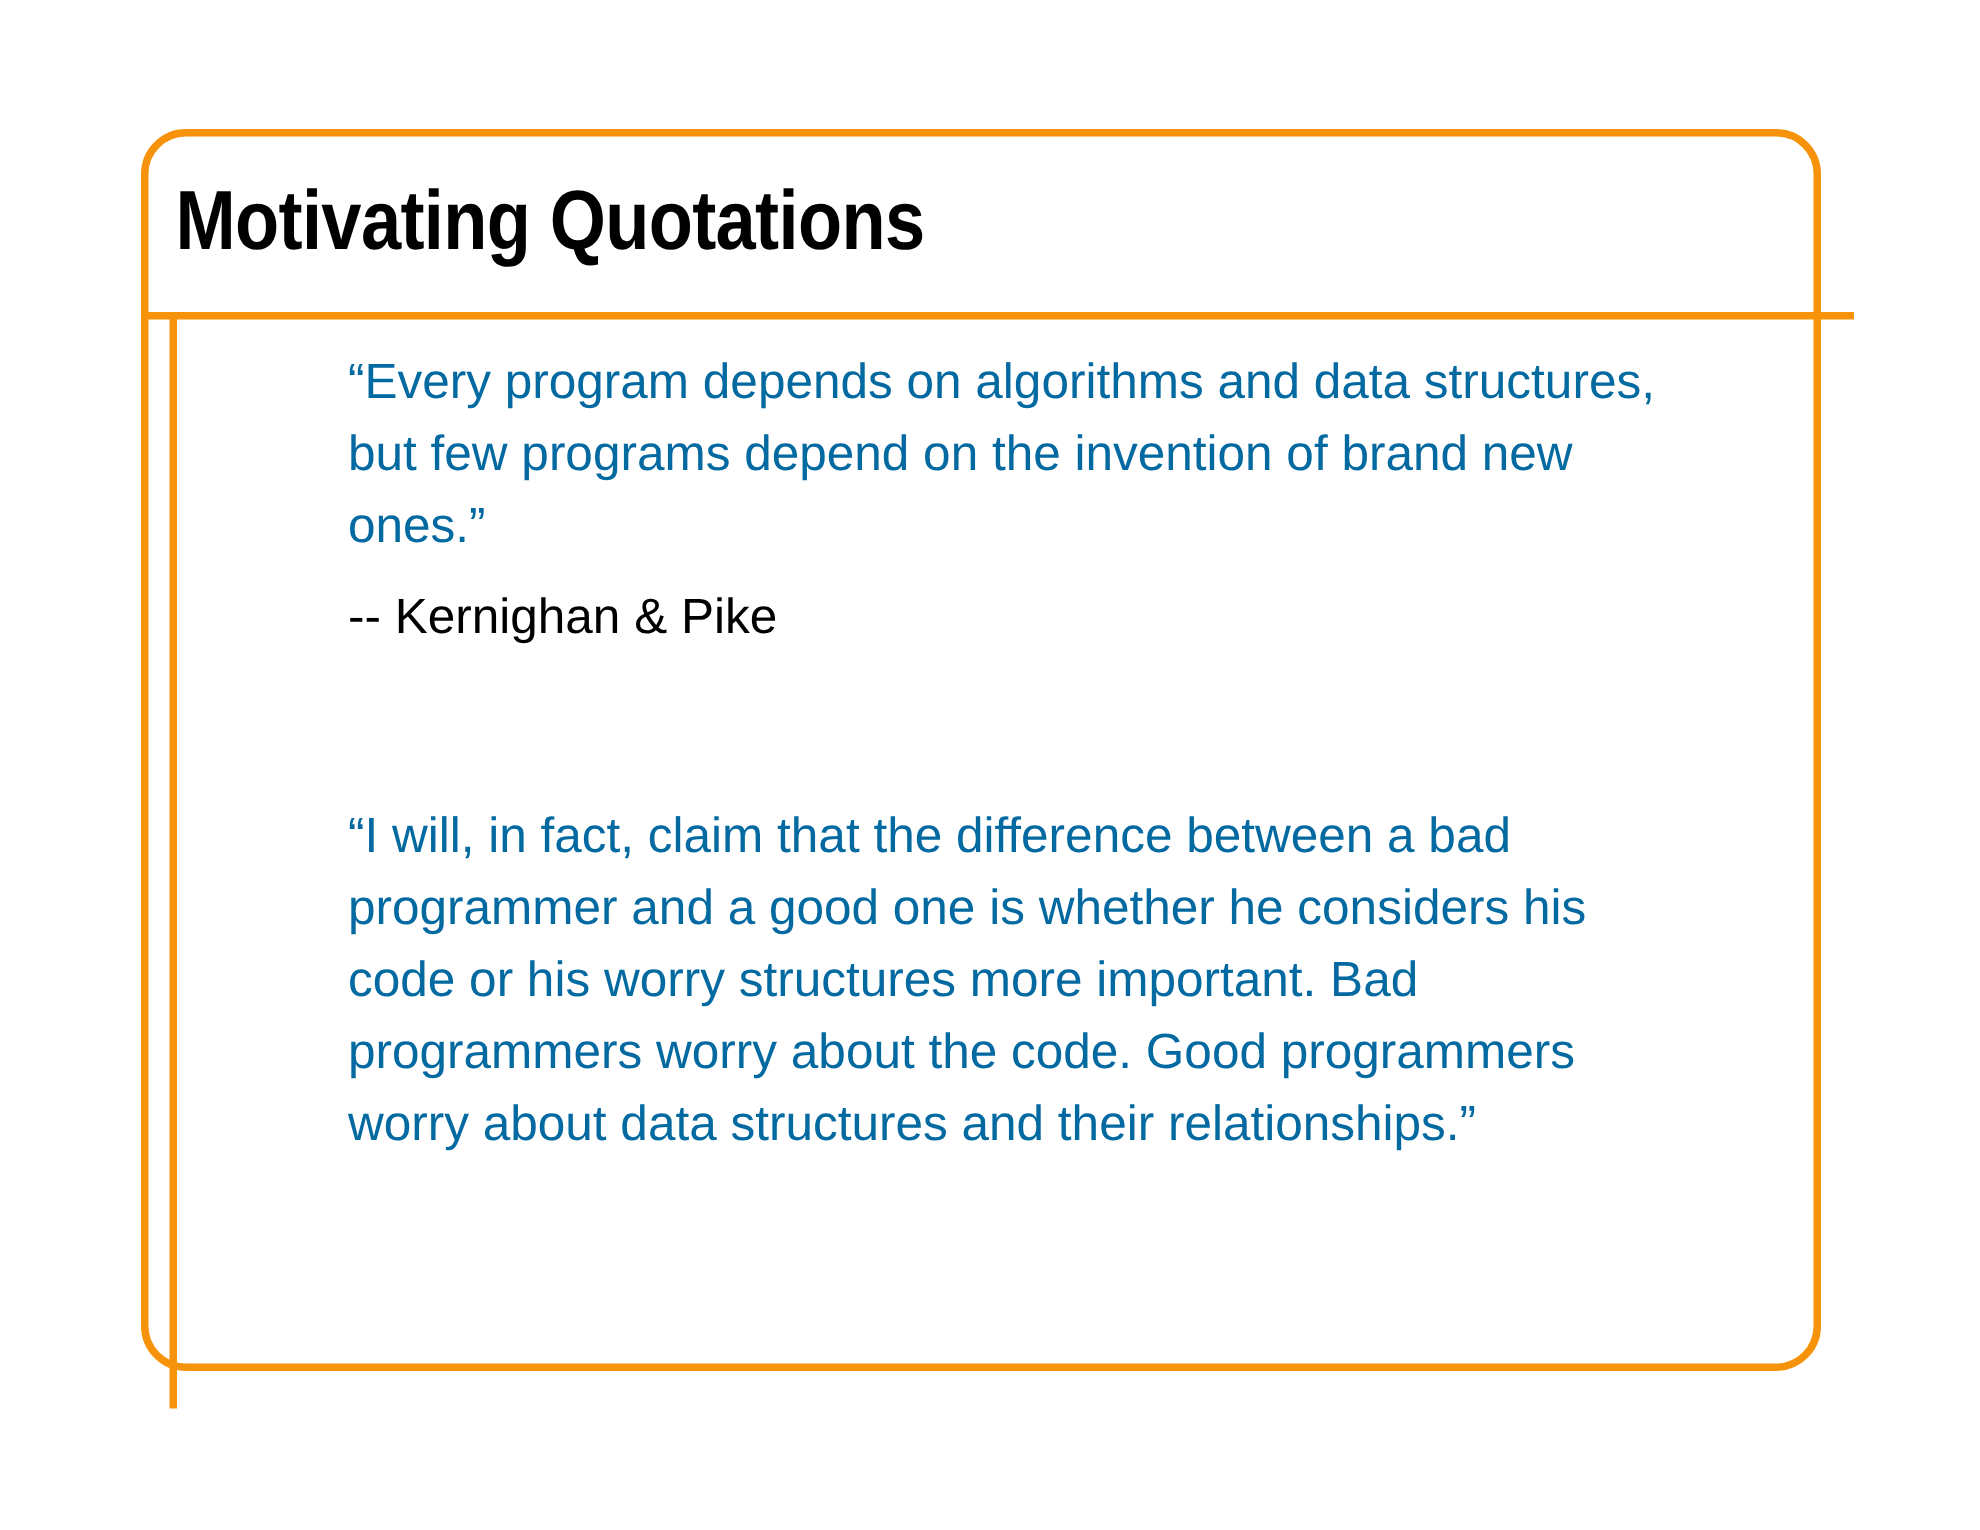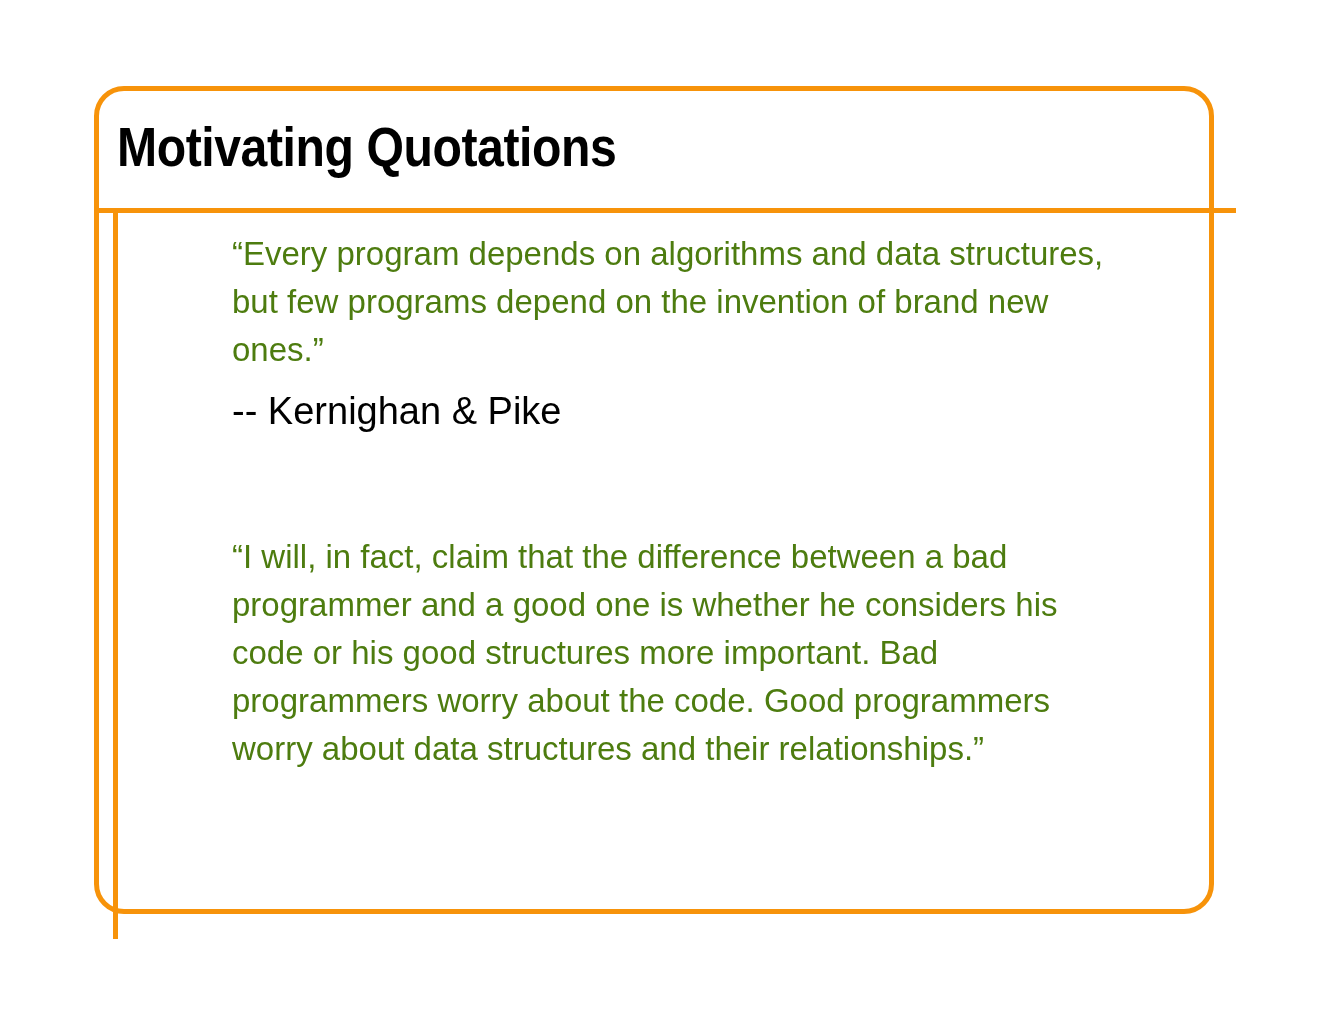--- a/index.html
+++ b/index.html
@@ -75,31 +75,31 @@
 
   
   .content {
     position: absolute;
     left: 232px;
     top: 230px;
     width: 900px;
   }
 
   .quote {
-    color: #4d7c0f;
+    color: #0369a1;
     font-size: 33px;
     line-height: 48px;
     margin: 0;
     white-space: pre-wrap;
   }
   .quote .em { }
 
   .attribution {
     color: #000000;
-    font-size: 38px;
+    font-size: 33px;
     line-height: 48px;
     margin: 0;
     white-space: pre-wrap;
   }
   .gap-between-blocks { height: 98px; }
   .gap-before-attr { height: 13px; }
 </style>
 </head>
 <body>
 
@@ -115,18 +115,18 @@
 
     <div>
       <p class="quote">“Every program depends on algorithms and data structures, but few programs depend on the invention of brand new ones.”</p>
       <div class="gap-before-attr"></div>
       <p class="attribution">-- Kernighan &amp; Pike</p>
     </div>
 
     <div class="gap-between-blocks"></div>
 
     <div>
-      <p class="quote"><span>“I will, in fact, claim that the difference between a bad programmer and a good one is whether he considers his </span><span class="em">code</span><span> or his </span><span class="em">good structures</span><span> more important. Bad programmers worry about the code. Good programmers worry about data structures and their relationships.”</span></p>
+      <p class="quote"><span>“I will, in fact, claim that the difference between a bad programmer and a good one is whether he considers his </span><span class="em">code</span><span> or his </span><span class="em">worry structures</span><span> more important. Bad programmers worry about the code. Good programmers worry about data structures and their relationships.”</span></p>
       <div class="gap-before-attr"></div>
     </div>
 
   </div>
 </div>
 
 </body></html>

